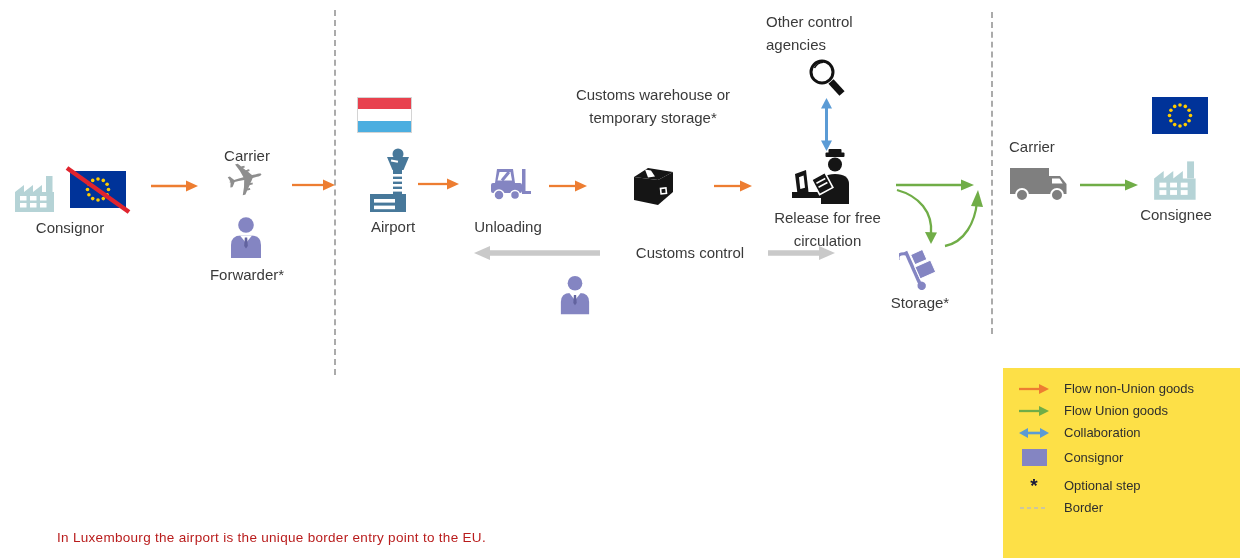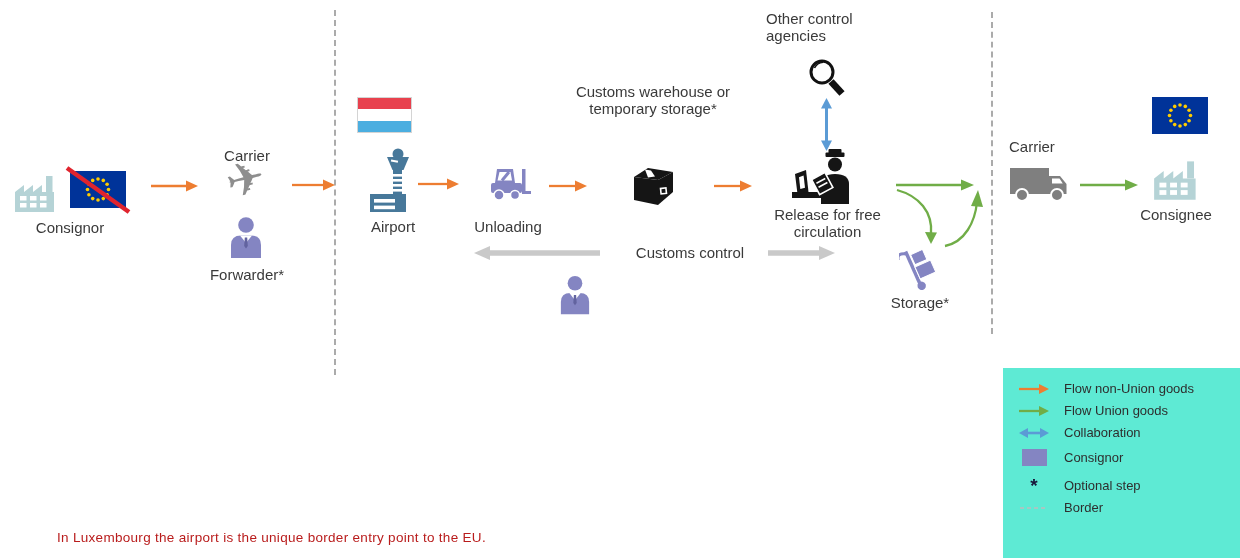--- a/index.html
+++ b/index.html
@@ -1,23 +1,23 @@
 <!DOCTYPE html>
 <html><head>
 <meta charset="utf-8">
 <style>
   html,body{margin:0;padding:0;background:#fff;}
   .stage{position:relative;width:1240px;height:560px;background:#fff;overflow:hidden;
          font-family:"Liberation Sans",sans-serif;color:#3A3A3A;}
   .abs{position:absolute;}
   .lbl{font-size:15px;line-height:20px;}
   .ctr{text-align:center;}
-  .two{line-height:17px;}
+  .two{line-height:23px;}
   .border-dash{border-left:2px dashed #ABABAB;width:0;}
-  .legend{background:#5eead4;padding:13px 0 0 14px;box-sizing:border-box;}
+  .legend{background:#fde047;padding:13px 0 0 14px;box-sizing:border-box;}
   .lg-row{display:flex;align-items:center;}
   .lg-ic{width:34px;display:flex;justify-content:center;align-items:center;margin-right:13px;flex:0 0 34px;}
   .lg-lb{font-size:13px;color:#2E2E2E;white-space:nowrap;}
   .sw{width:25px;height:17px;display:inline-block;}
   .ast{font-size:19px;color:#17173a;font-weight:bold;line-height:10px;}
   .note{font-size:13.5px;color:#b91c1c;letter-spacing:.3px;}
   .plane{font-size:46px;color:#8E8E8E;display:inline-block;transform:rotate(-14deg);}
   svg{display:block;}
 </style>
 </head>

